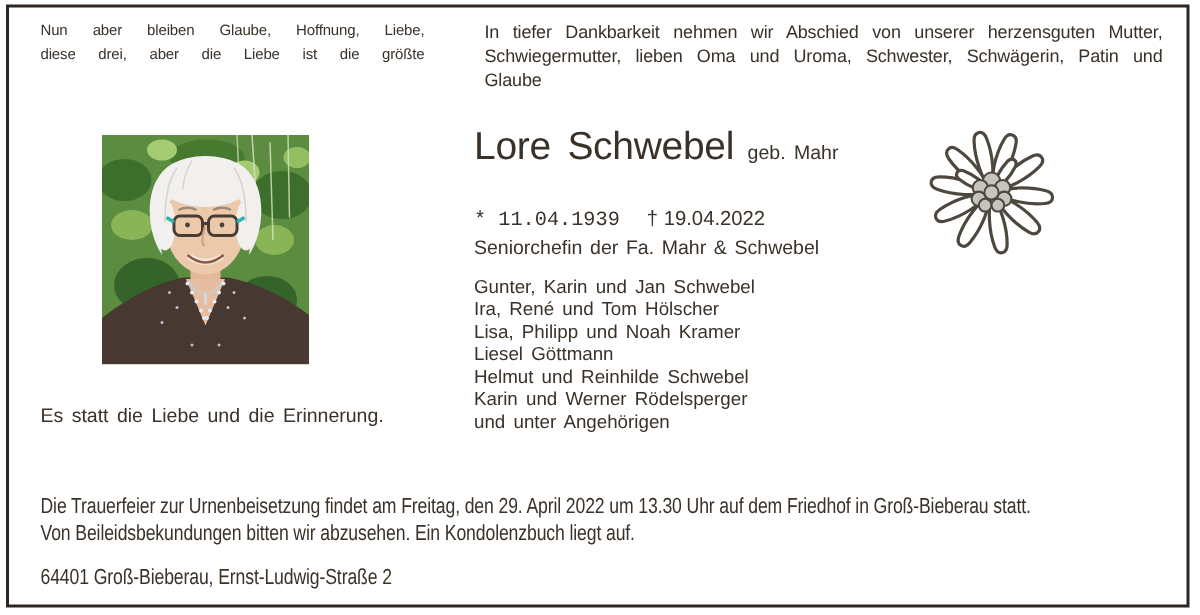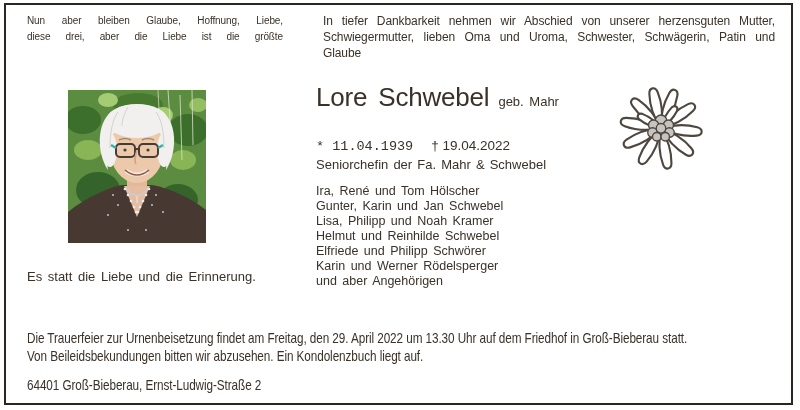--- a/index.html
+++ b/index.html
@@ -186,27 +186,27 @@
       <circle cx="42" cy="59" r="4.5"></circle>
       <circle cx="58" cy="59" r="4.5"></circle>
       <circle cx="50" cy="55" r="4.5"></circle>
       <circle cx="46" cy="63" r="4"></circle>
       <circle cx="54" cy="63" r="4"></circle>
     </g>
   </svg>
 </div>
 
 <div class="abs mourners">
+  <div>Gunter, Karin und Jan Schwebel</div>
   <div>Ira, René und Tom Hölscher</div>
-  <div>Gunter, Karin und Jan Schwebel</div>
   <div>Lisa, Philipp und Noah Kramer</div>
+  <div>Liesel Göttmann</div>
   <div>Helmut und Reinhilde Schwebel</div>
-  <div>Elfriede und Philipp Schwörer</div>
   <div>Karin und Werner Rödelsperger</div>
-  <div>und aber Angehörigen</div>
+  <div>und unter Angehörigen</div>
 </div>
 
 <div class="abs closing">Es statt die Liebe und die Erinnerung.</div>
 
 <div class="abs funeral">
   <div>Die Trauerfeier zur Urnenbeisetzung findet am Freitag, den 29. April 2022 um 13.30 Uhr auf dem Friedhof in Groß-Bieberau statt.</div>
   <div>Von Beileidsbekundungen bitten wir abzusehen. Ein Kondolenzbuch liegt auf.</div>
 </div>
 
 <div class="abs address">64401 Groß-Bieberau, Ernst-Ludwig-Straße 2</div>

